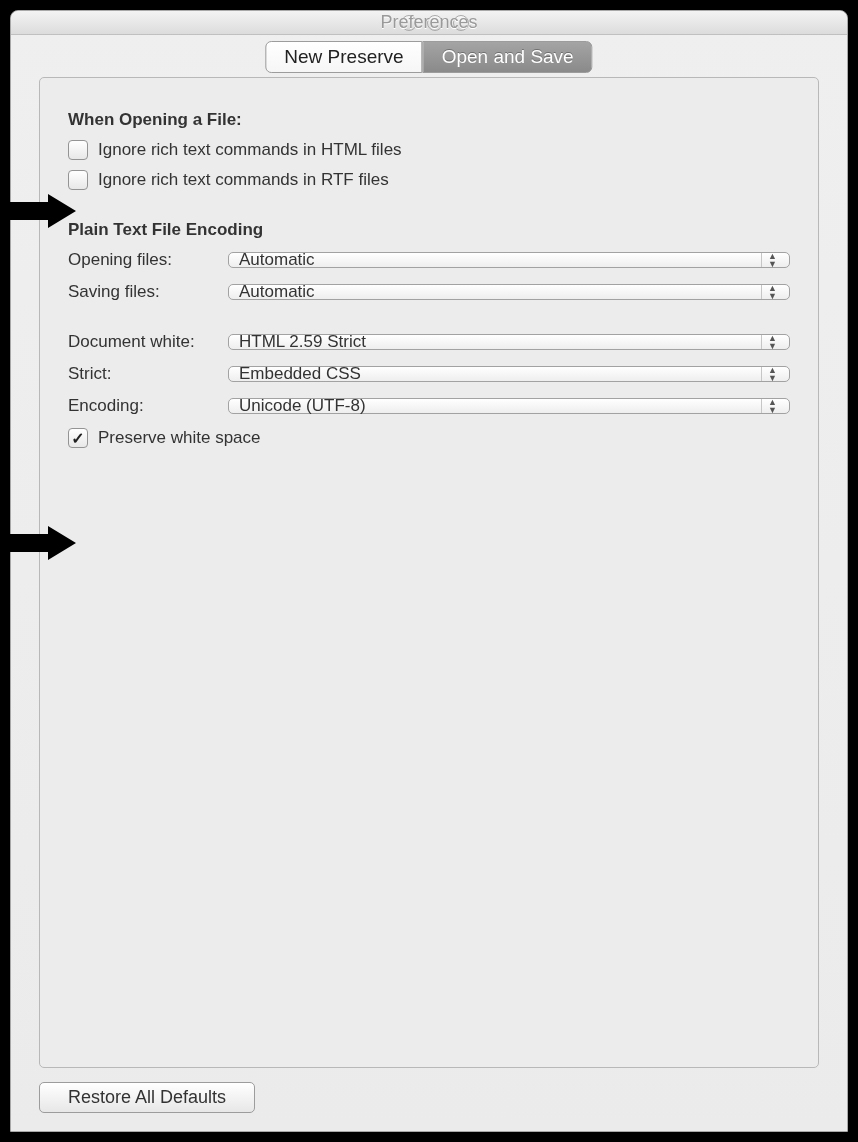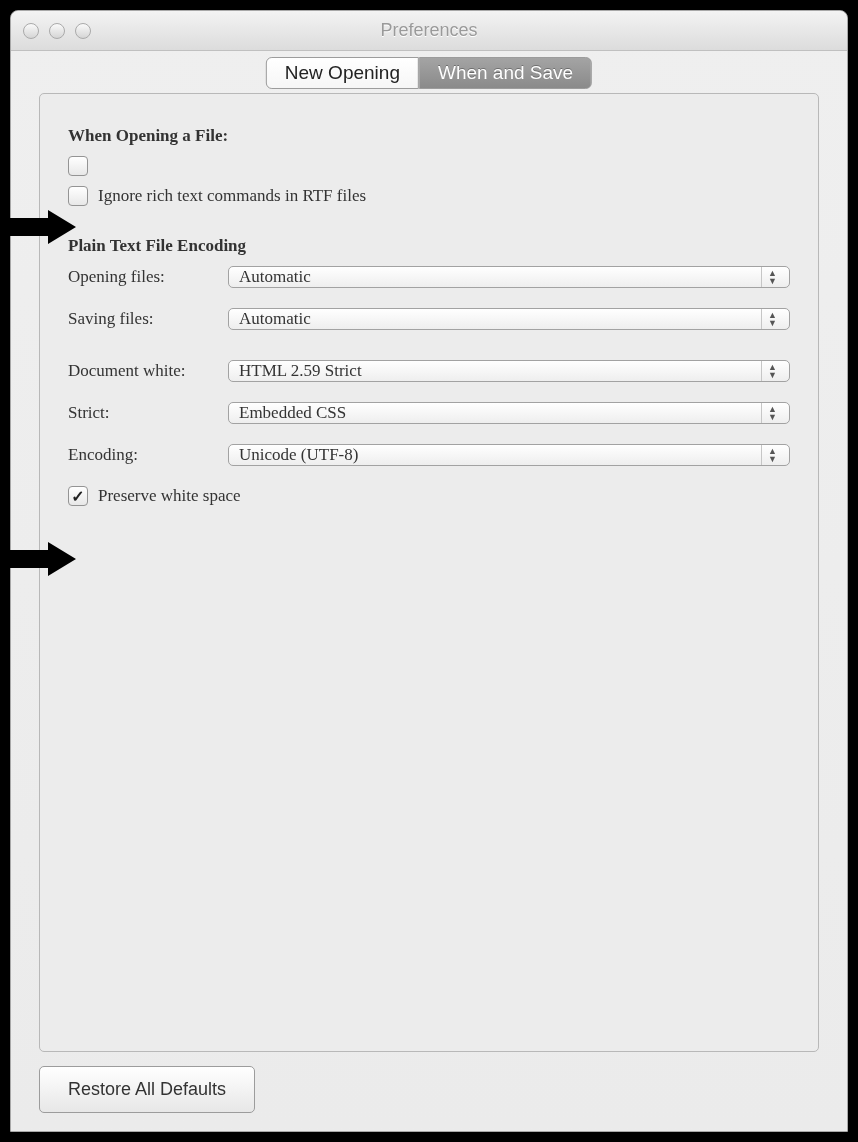--- a/index.html
+++ b/index.html
@@ -16,28 +16,29 @@
       background: linear-gradient(#efefef, #ebebeb);
       border: 1px solid #a8a8a8;
       border-top-left-radius: 8px;
       border-top-right-radius: 8px;
       width: 100%;
       height: 100%;
       display: flex;
       flex-direction: column;
     }
     .titlebar {
-      height: 40px;
+      height: 24px;
       background: linear-gradient(#f3f3f3, #dcdcdc);
       border-bottom: 1px solid #c0c0c0;
       border-top-left-radius: 8px;
       border-top-right-radius: 8px;
       display: flex;
       align-items: center;
       position: relative;
+      justify-content: center;
     }
     .traffic {
       display: flex;
       gap: 10px;
       padding-left: 12px;
     }
     .light {
       width: 16px;
       height: 16px;
       border-radius: 50%;
@@ -117,34 +118,34 @@
       align-items: center;
       justify-content: center;
       font-size: 16px;
       color: #222;
       flex-shrink: 0;
     }
     .row.check .cb.checked::after {
       content: "✓";
       font-weight: bold;
     }
-    .block { margin-bottom: 30px; font-family: Liberation Serif, serif; }
+    .block { margin-bottom: 30px; }
     .field-row {
       display: flex;
       align-items: center;
-      margin-bottom: 20px;
+      margin-bottom: 12px;
     }
     .field-label {
       width: 160px;
       text-align: left;
       color: #333;
     }
     .select {
       flex: 1;
-      height: 22px;
+      height: 16px;
       border: 1px solid #a2a2a2;
       border-radius: 5px;
       background: linear-gradient(#ffffff,#eeeeee);
       display: flex;
       align-items: center;
       padding: 0 10px;
       position: relative;
       cursor: pointer;
     }
     .select .arrows {
@@ -163,21 +164,21 @@
       line-height: 8px;
     }
     .footer {
       margin-top: 14px;
       display: flex;
     }
     .btn {
       background: linear-gradient(#ffffff,#e7e7e7);
       border: 1px solid #9c9c9c;
       border-radius: 5px;
-      padding: 12px 28px;
+      padding: 4px 28px;
       font-size: 18px;
       cursor: pointer;
     }
     
     .arrow-callout {
       position: absolute;
       left: -30px;
       width: 66px;
       height: 34px;
       z-index: 20;
@@ -194,41 +195,42 @@
       <div class="light"></div>
       <div class="light"></div>
       <div class="light"></div>
     </div>
     <div class="title">Preferences</div>
   </div>
 
   <div class="content">
 
     <div class="tabs">
-      <div class="tab inactive">New Opening</div>
-      <div class="tab active">When and Save</div>
+      <div class="tab inactive">New Preserve</div>
+      <div class="tab active">Open and Save</div>
     </div>
 
     <div class="panel">
 
       <div class="arrow-callout" style="top:116px;">
         <svg viewBox="0 0 66 34">
             <polygon points="0,8 38,8 38,0 66,17 38,34 38,26 0,26" fill="#000"></polygon>
           </svg>
       </div>
       <div class="arrow-callout" style="top:448px;">
         <svg viewBox="0 0 66 34">
             <polygon points="0,8 38,8 38,0 66,17 38,34 38,26 0,26" fill="#000"></polygon>
           </svg>
       </div>
 
       <div class="block">
         <div class="section-head">When Opening a File:</div>
         <div class="row check">
           <div class="cb"></div>
+          <span>Ignore rich text commands in HTML files</span>
         </div>
         <div class="row check">
           <div class="cb"></div>
           <span>Ignore rich text commands in RTF files</span>
         </div>
       </div>
 
 
       <div class="block">
         <div class="section-head">Plain Text File Encoding</div>

